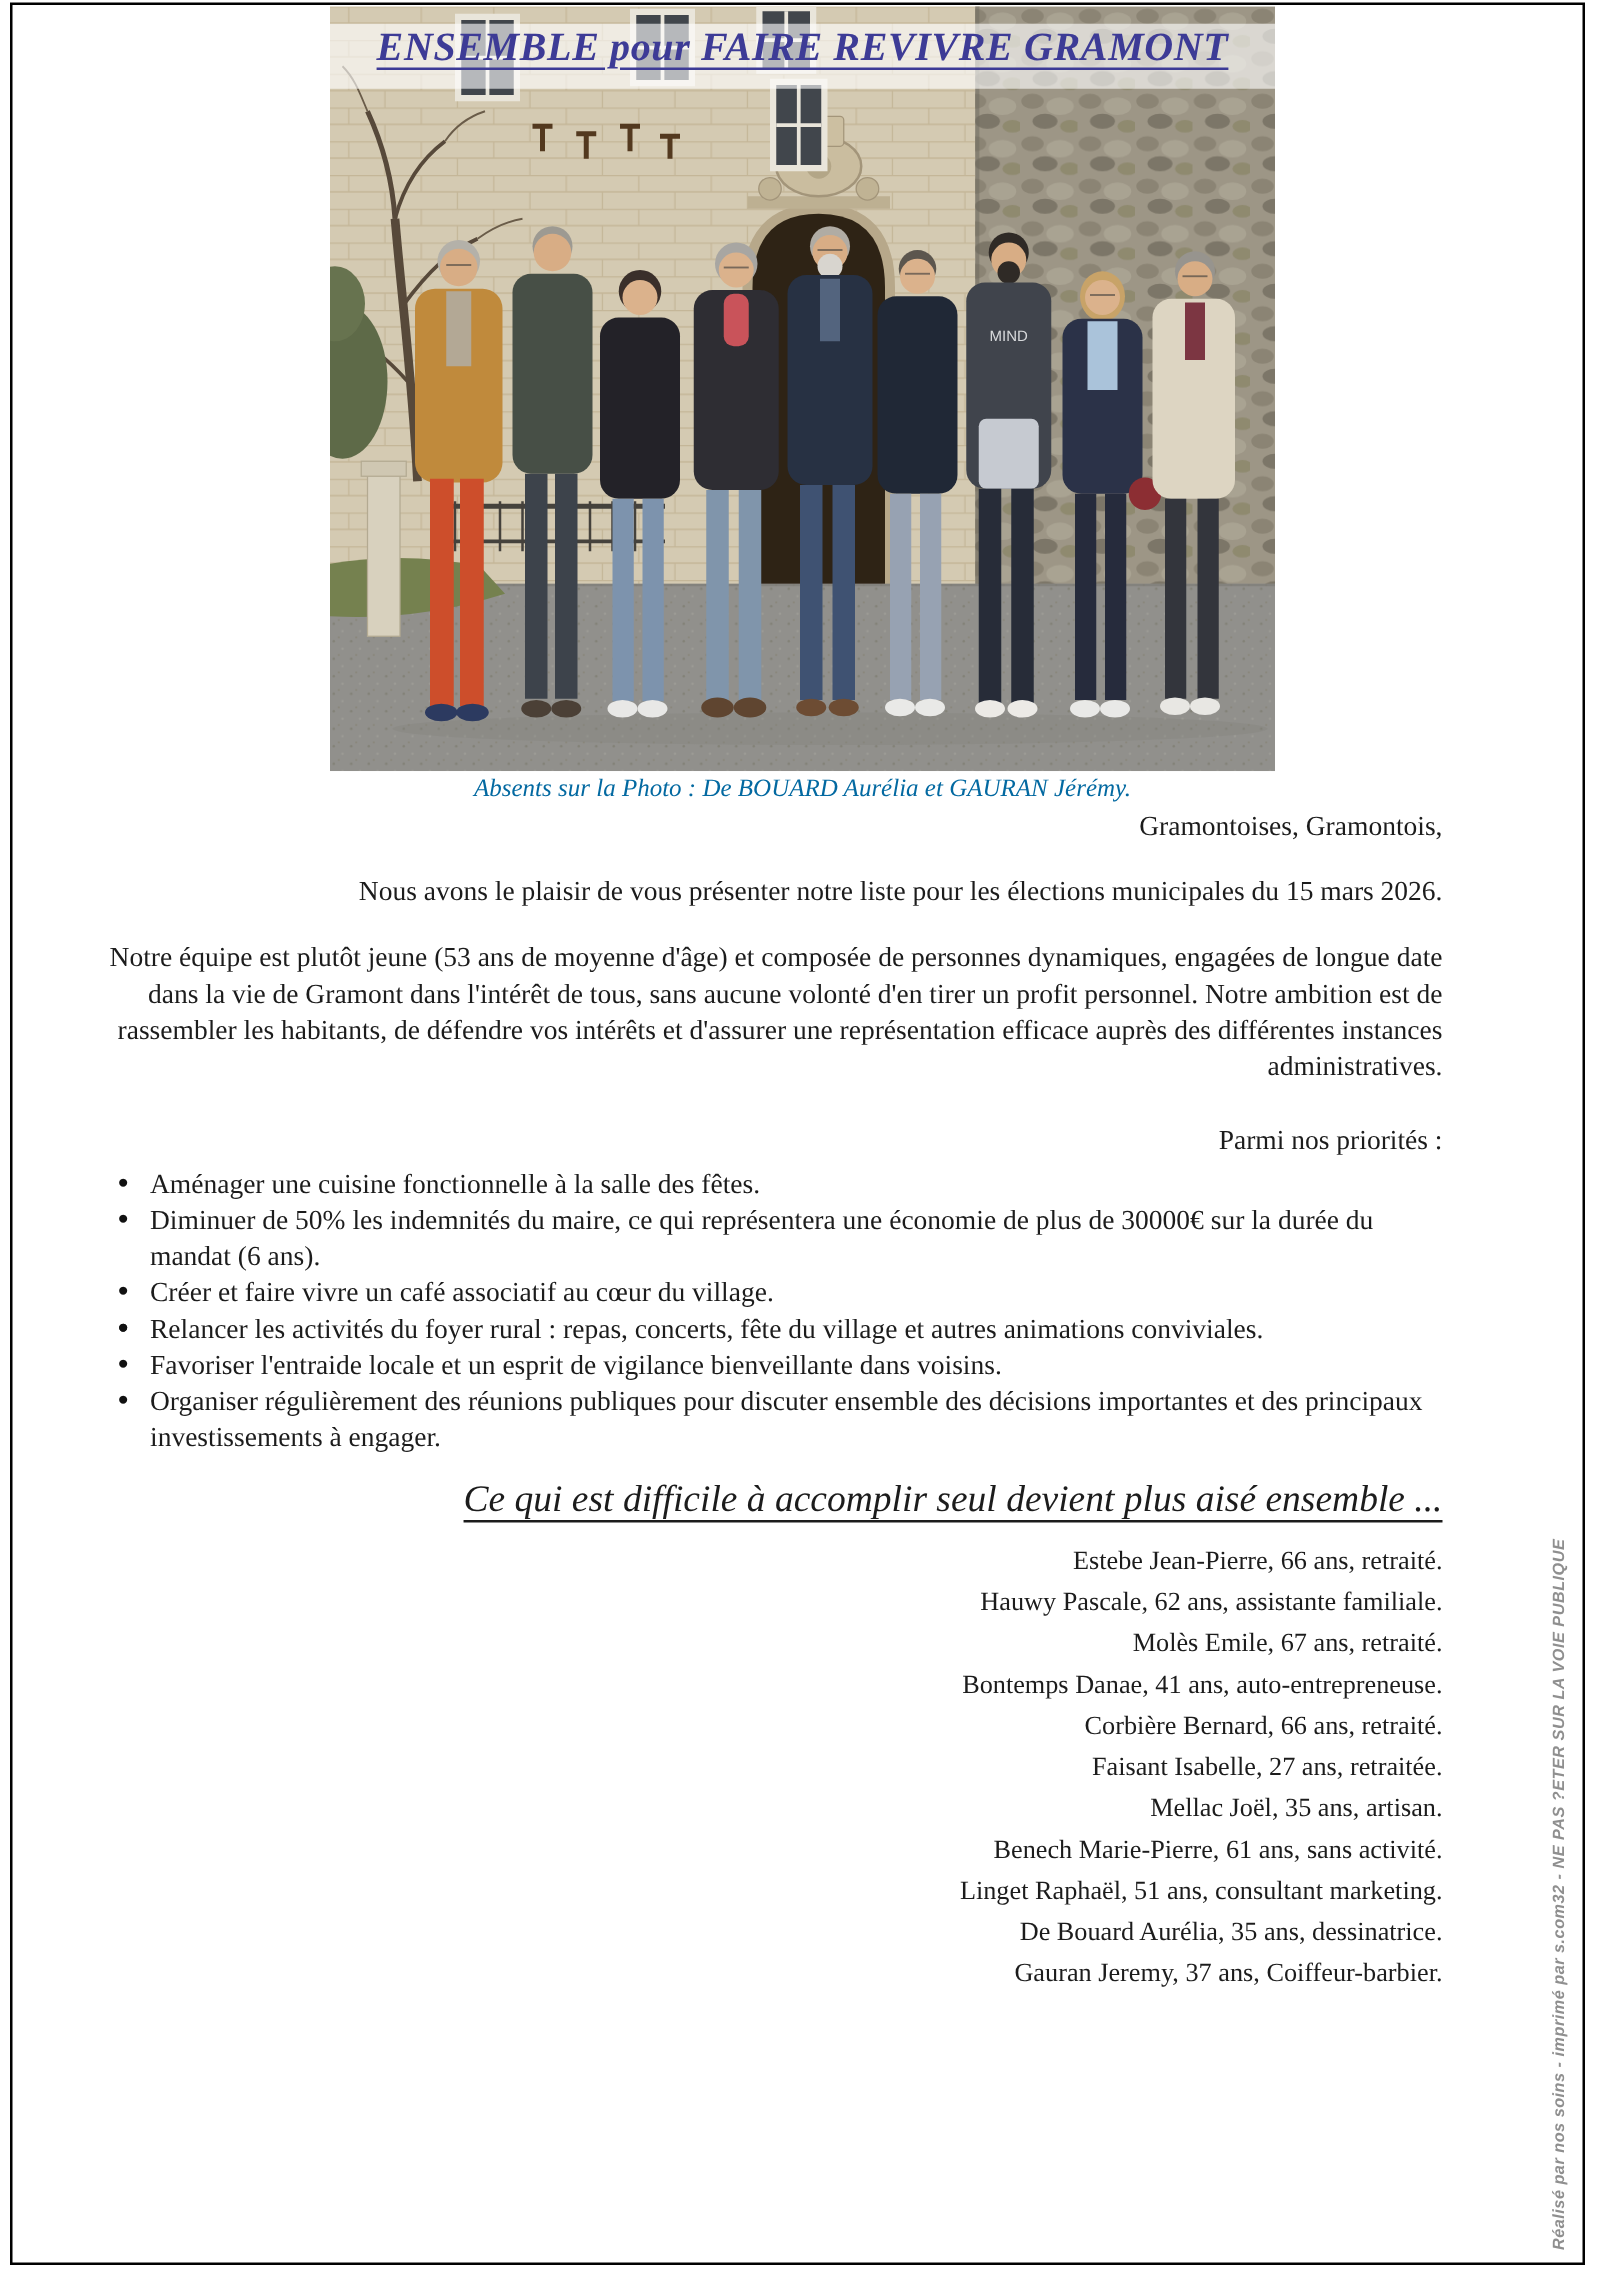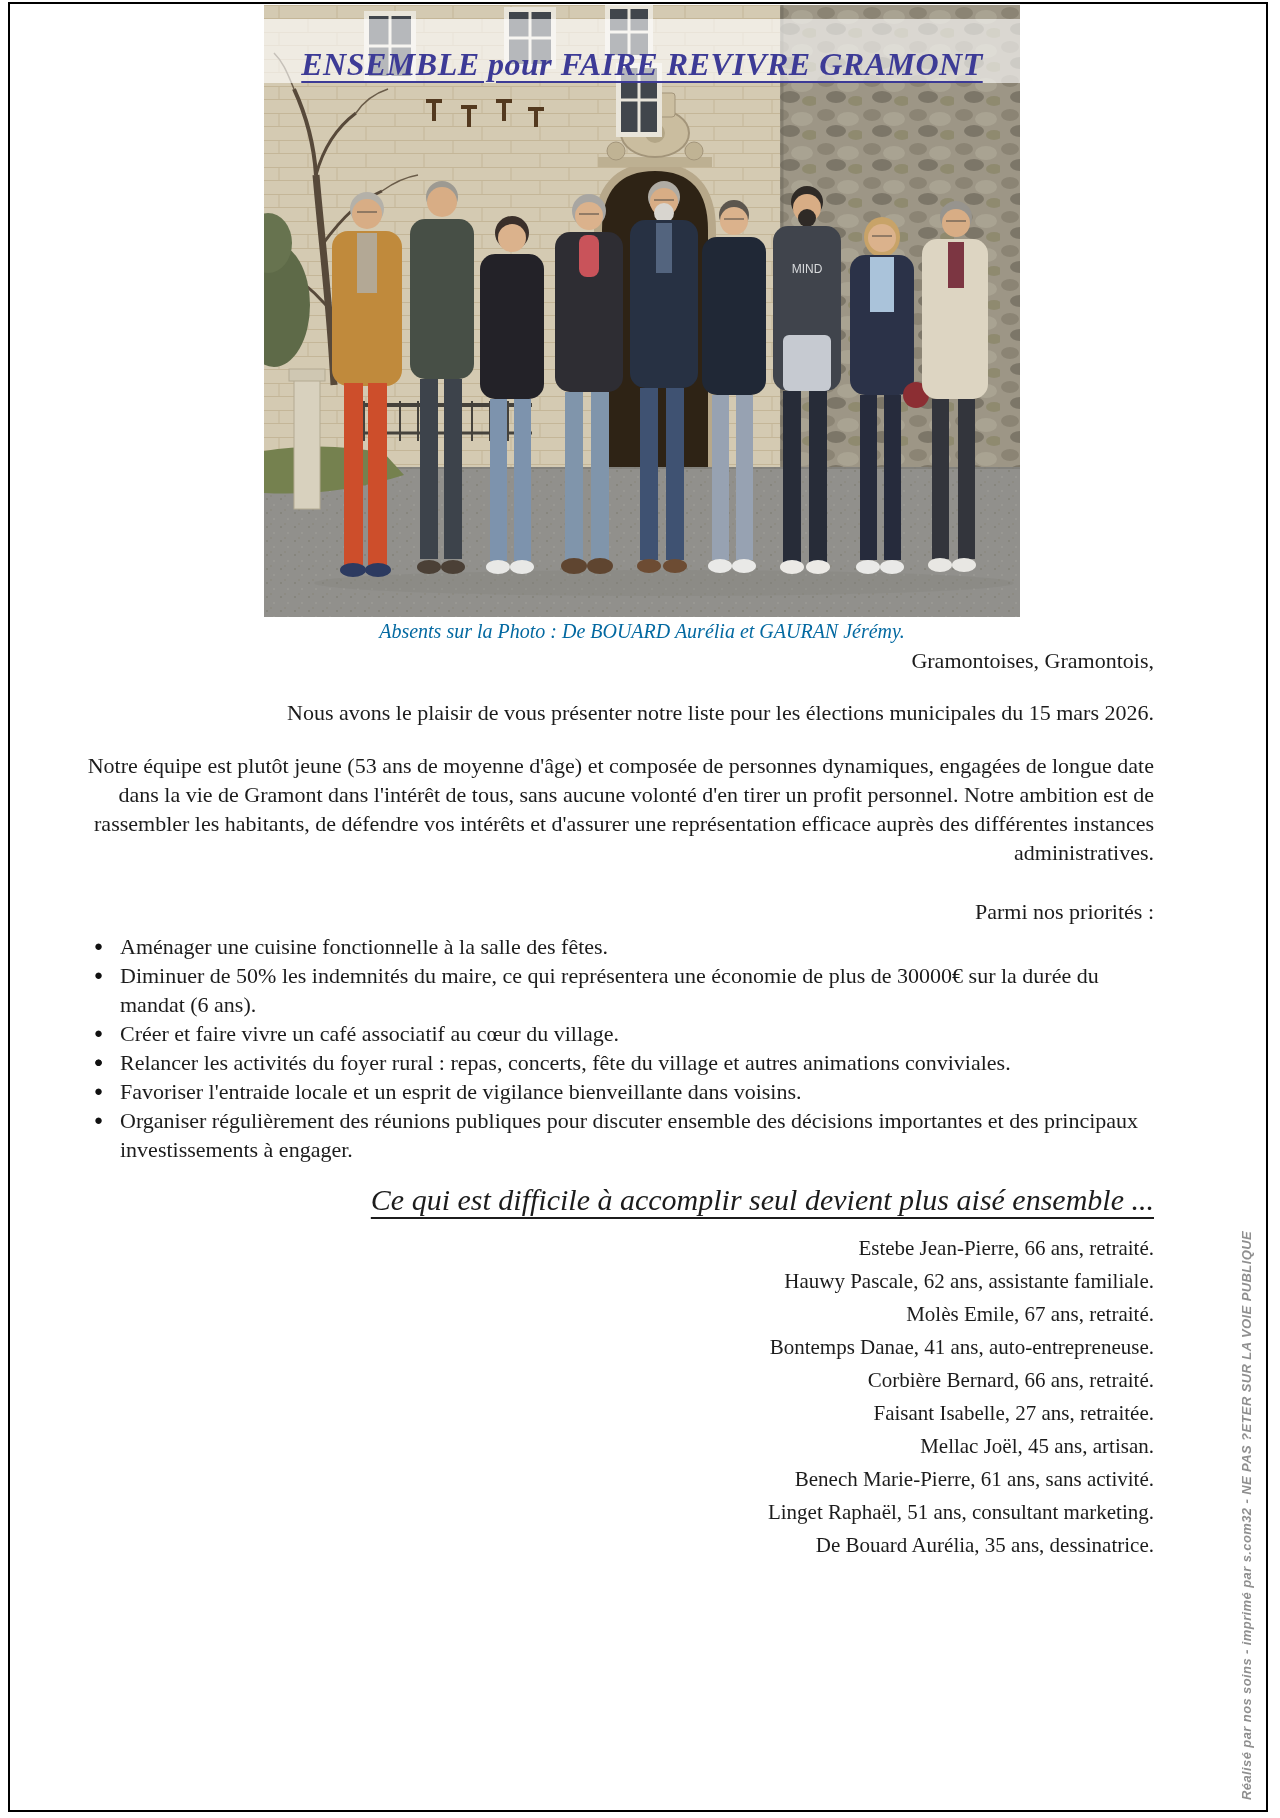--- a/index.html
+++ b/index.html
@@ -10,23 +10,23 @@
   .page-border{
     position:absolute;left:8px;top:2px;width:1260px;height:1810px;
     border:2px solid #000;box-sizing:border-box;pointer-events:none;
   }
   
   .photo-frame{
     position:absolute;left:264px;top:5px;width:756px;height:612px;overflow:hidden;
   }
   .photo-frame svg{display:block;width:756px;height:612px;}
   .title-band{
-    position:absolute;left:0;top:14px;width:100%;height:64px;
+    position:absolute;left:0;top:14px;width:100%;height:52px;
     background:rgba(255,255,255,.62);
-    display:flex;align-items:flex-end;justify-content:center;
+    display:flex;align-items:flex-start;justify-content:center;
   }
   .page-title{
     margin:0;font-family:"Liberation Serif",serif;font-style:italic;font-weight:bold;
     font-size:32px;letter-spacing:.5px;color:#3d3b96;white-space:nowrap;
     text-decoration:underline;text-decoration-thickness:2px;text-underline-offset:6px;
   }
   .photo-caption{
     position:absolute;left:264px;top:620px;width:756px;text-align:center;
     font-style:italic;font-size:20px;color:#0369a1;
   }
@@ -276,21 +276,22 @@
 
     <p class="slogan">Ce qui est difficile à accomplir seul devient plus aisé ensemble ...</p>
 
     <div class="candidates">
       <p>Estebe Jean-Pierre, 66 ans, retraité.</p>
       <p>Hauwy Pascale, 62 ans, assistante familiale.</p>
       <p>Molès Emile, 67 ans, retraité.</p>
       <p>Bontemps Danae, 41 ans, auto-entrepreneuse.</p>
       <p>Corbière Bernard, 66 ans, retraité.</p>
       <p>Faisant Isabelle, 27 ans, retraitée.</p>
-      <p>Mellac Joël, 45 ans, artisan.</p>
+      <p>Mellac Joël, 35 ans, artisan.</p>
       <p>Benech Marie-Pierre, 61 ans, sans activité.</p>
       <p>Linget Raphaël, 51 ans, consultant marketing.</p>
       <p>De Bouard Aurélia, 35 ans, dessinatrice.</p>
+      <p>Gauran Jeremy, 37 ans, Coiffeur-barbier.</p>
     </div>
   </div>
 
   <div class="print-note">Réalisé par nos soins - imprimé par s.com32 - NE PAS ?ETER SUR LA VOIE PUBLIQUE</div>
 </div>
 
 </body></html>

